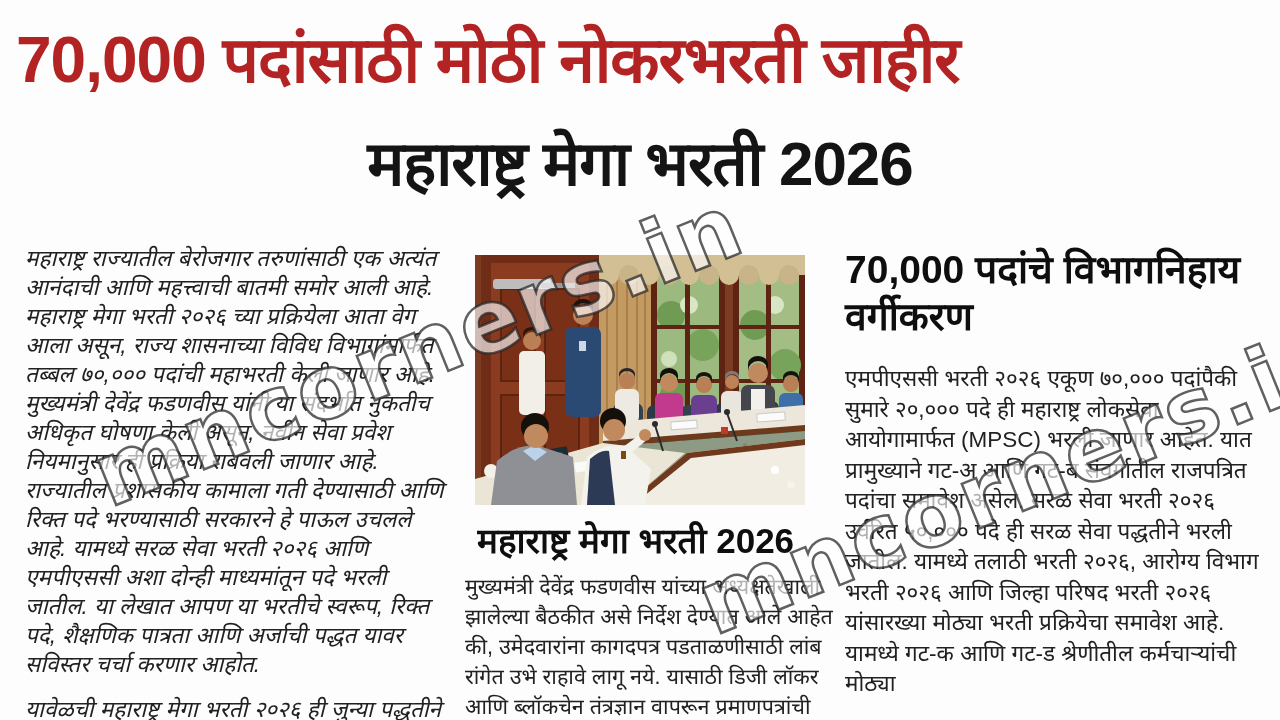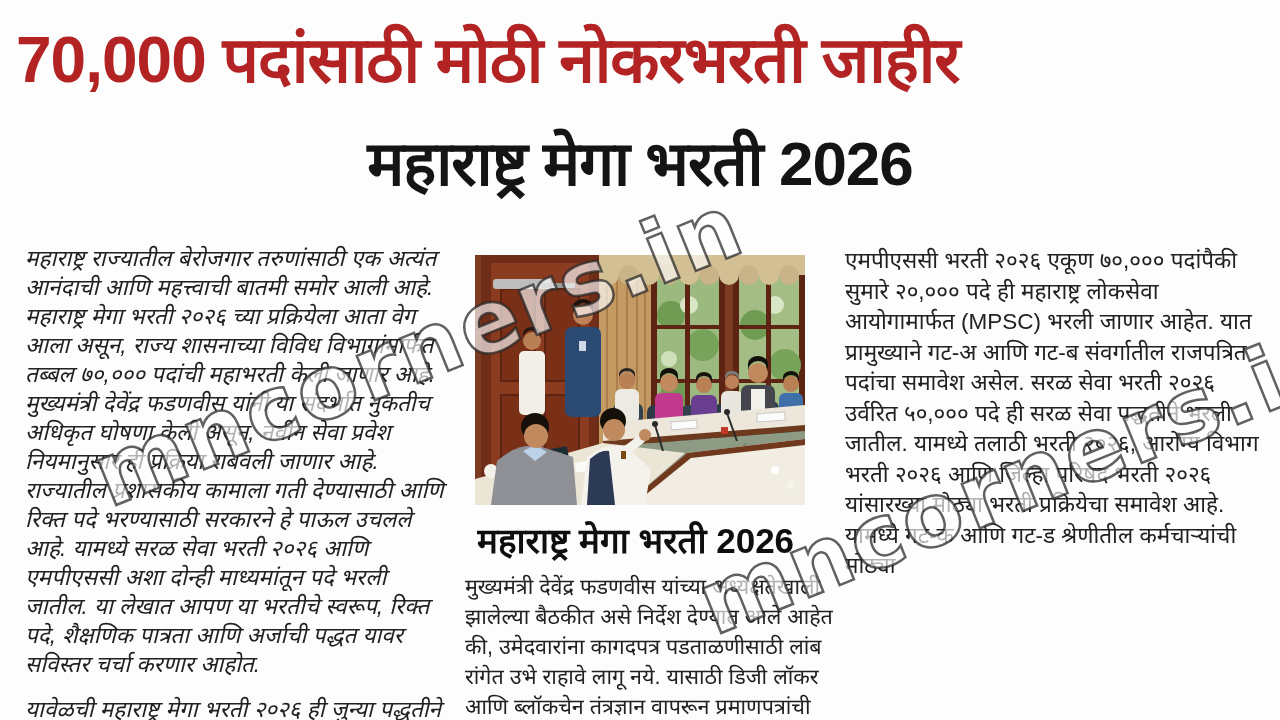--- a/index.html
+++ b/index.html
@@ -198,20 +198,21 @@
       <circle cx="170" cy="180" r="6" fill="#c08a5e"></circle>
       <rect x="146" y="196" width="5" height="8" fill="#7a4a12"></rect>
     </svg>
   </div>
   <div class="photo-caption">महाराष्ट्र मेगा भरती 2026</div>
   <div class="col col-mid-body">
     <p style="margin:0">मुख्यमंत्री देवेंद्र फडणवीस यांच्या अध्यक्षतेखाली झालेल्या बैठकीत असे निर्देश देण्यात आले आहेत की, उमेदवारांना कागदपत्र पडताळणीसाठी लांब रांगेत उभे राहावे लागू नये. यासाठी डिजी लॉकर आणि ब्लॉकचेन तंत्रज्ञान वापरून प्रमाणपत्रांची</p>
   </div>
 
   <div class="col col-right">
+    <h2 class="heading">70,000 पदांचे विभागनिहाय वर्गीकरण</h2>
     <div class="body">
       <p>एमपीएससी भरती २०२६ एकूण ७०,००० पदांपैकी सुमारे २०,००० पदे ही महाराष्ट्र लोकसेवा आयोगामार्फत (MPSC) भरली जाणार आहेत. यात प्रामुख्याने गट-अ आणि गट-ब संवर्गातील राजपत्रित पदांचा समावेश असेल. सरळ सेवा भरती २०२६ उर्वरित ५०,००० पदे ही सरळ सेवा पद्धतीने भरली जातील. यामध्ये तलाठी भरती २०२६, आरोग्य विभाग भरती २०२६ आणि जिल्हा परिषद भरती २०२६ यांसारख्या मोठ्या भरती प्रक्रियेचा समावेश आहे. यामध्ये गट-क आणि गट-ड श्रेणीतील कर्मचाऱ्यांची मोठ्या</p>
     </div>
   </div>
 
   <div class="watermark wm-a">mncorners.in</div>
   <div class="watermark wm-b">mncorners.in</div>
 
 </div>
 

